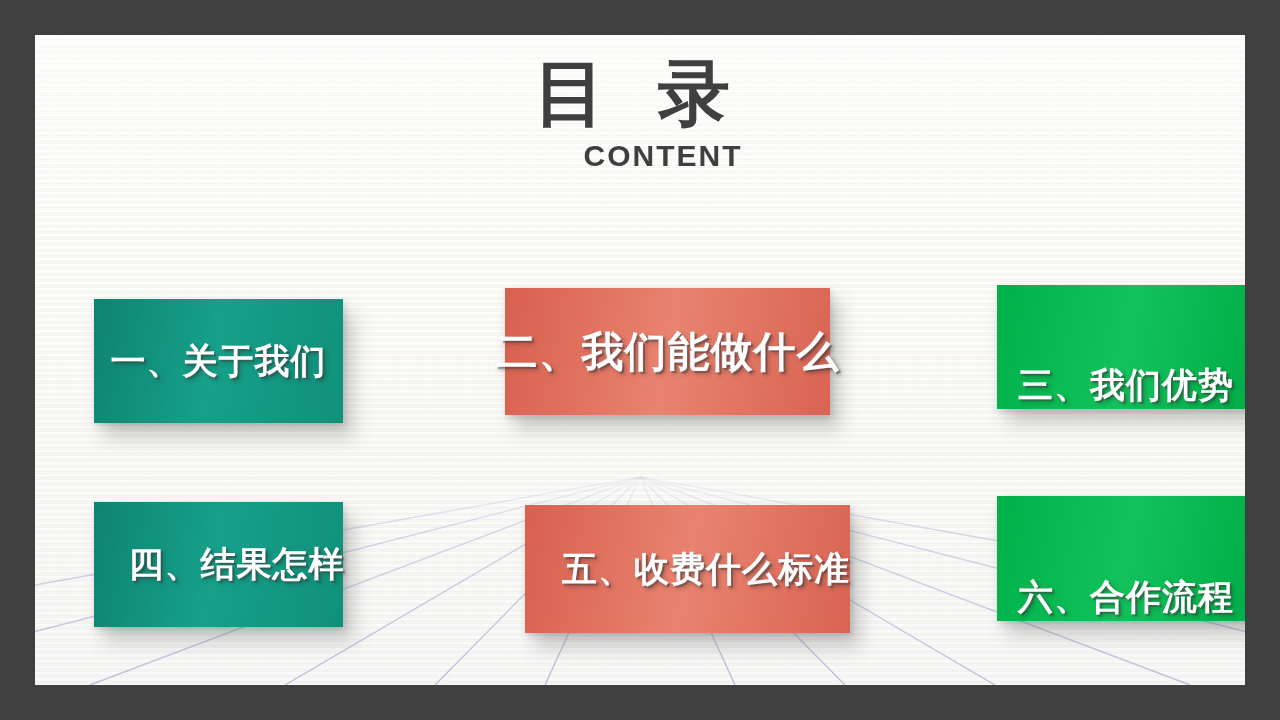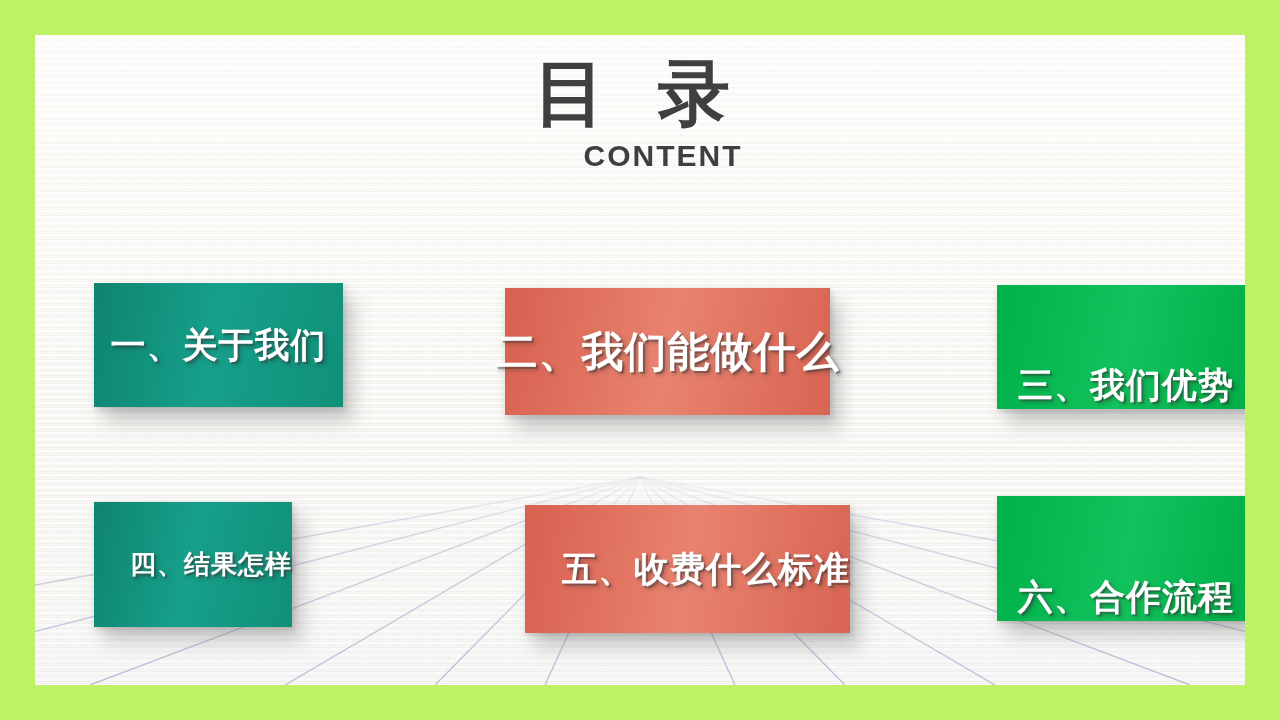--- a/index.html
+++ b/index.html
@@ -6,21 +6,21 @@
   html,body { width:1280px; height:720px; overflow:hidden; }
   body {
     font-family:"Liberation Sans","DejaVu Sans",sans-serif;
     background:#eda030;
   }
 
   
   #slide {
     position:relative;
     width:1280px; height:720px;
-    background:#bef264;
+    background:#404040;
     overflow:hidden;
   }
 
   
   #paper {
     position:absolute;
     left:35px; top:35px;
     width:1210px; height:650px;
     background:#f6f5f1;
     overflow:hidden;
@@ -91,24 +91,24 @@
        10px 14px 18px rgba(90,90,90,0.30),
        2px 3px 6px rgba(90,90,90,0.22);
   }
 
   
   .teal  { background:linear-gradient(100deg,#0e8470 0%,#16a08a 48%,#109079 100%); }
   .salmon{ background:linear-gradient(100deg,#d8604f 0%,#e8836f 50%,#d96453 100%); }
   .green { background:linear-gradient(100deg,#00b14a 0%,#12c25c 50%,#00ad47 100%);align-items:flex-end; }
 
   
-  #card-1 { left:59px;  top:248px; width:249px; height:124px; font-size:35px; }
+  #card-1 { left:59px;  top:264px; width:249px; height:124px; font-size:35px; }
   #card-2 { left:470px; top:253px; width:325px; height:127px; font-size:42px; }
   #card-3 { left:962px; top:250px; width:258px; height:124px; font-size:35px; }
-  #card-4 { left:59px;  top:467px; width:198px; height:125px; font-size:26px;padding-left:36px; }
+  #card-4 { left:59px;  top:467px; width:249px; height:125px; font-size:35px;padding-left:36px; }
   #card-5 { left:490px; top:470px; width:325px; height:128px; font-size:35px;padding-left:37px; }
   #card-6 { left:962px; top:461px; width:258px; height:125px; font-size:35px; }
 
   
   #heading {
     position:absolute;
     left:0; top:20px;
     width:1210px;
     text-align:center;
     pointer-events:none;

